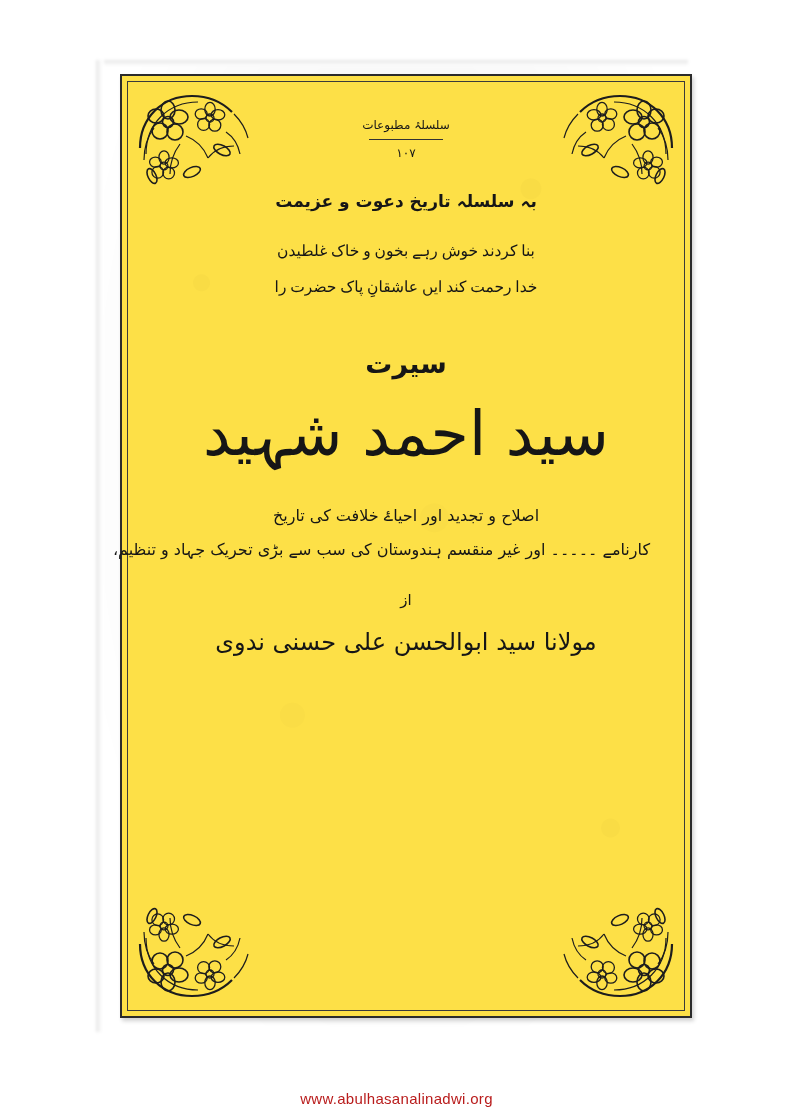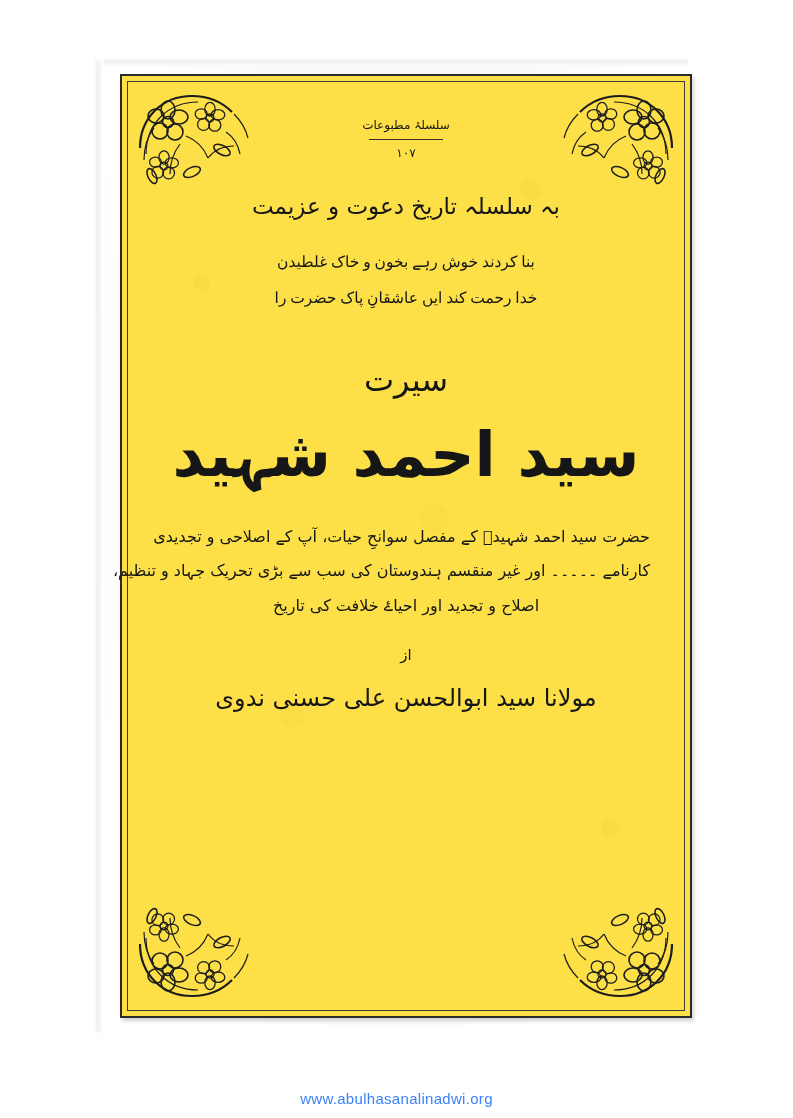--- a/index.html
+++ b/index.html
@@ -122,44 +122,44 @@
     background: #333;
     margin: 2px auto;
   }
   .series-number {
     font-size: 12px;
     letter-spacing: 1px;
   }
 
   .series-line {
     margin-top: 20px;
-    font-size: 23px;
-    font-weight: 400;
+    font-size: 17px;
+    font-weight: 700;
   }
 
   .persian-couplet {
     margin-top: 16px;
     font-size: 15.5px;
     line-height: 2.3;
     font-family: Liberation Serif, serif;
   }
   .persian-couplet div { white-space: nowrap; }
 
   .title-seerat {
     margin-top: 34px;
-    font-size: 32px;
-    font-weight: 400;
+    font-size: 27px;
+    font-weight: 700;
     letter-spacing: 1px;
     text-align: right;
   }
 
   .title-main {
     margin-top: 6px;
     font-size: 62px;
-    font-weight: 700;
+    font-weight: 400;
     letter-spacing: 2px;
     line-height: 1.25;
   }
 
   .blurb {
     margin-top: 26px;
     font-size: 16px;
     line-height: 2.15;
     width: 100%;
   }
@@ -197,21 +197,21 @@
 
   
   .footer-url {
     position: absolute;
     left: 0;
     right: 0;
     top: 1090px;
     text-align: center;
     font-family: "Liberation Sans", sans-serif;
     font-size: 15px;
-    color: #3b82f6;
+    color: #b91c1c;
     letter-spacing: .3px;
   }
 
   
   .scan-edge {
     position: absolute;
     left: 96px;
     top: 60px;
     width: 6px;
     height: 972px;
@@ -418,23 +418,22 @@
       <div class="persian-couplet urdu">
         <div>بنا کردند خوش رہے بخون و خاک غلطیدن</div>
         <div>خدا رحمت کند ایں عاشقانِ پاک حضرت را</div>
       </div>
 
       <div class="urdu title-seerat">سیرت</div>
 
       <div class="urdu title-main">سید احمد شہید</div>
 
       <div class="blurb urdu">
-        <div>حضرت سید احمد شہیدؒ کے مفصل سوانحِ حیات، آپ کے اصلاحی و تجدیدی</div>
+        <div>اصلاح و تجدید اور احیاۓ خلافت کی تاریخ</div>
         <div>کارنامے ۔۔۔۔۔ اور غیر منقسم ہندوستان کی سب سے بڑی تحریک جہاد و تنظیم،</div>
-        <div>اصلاح و تجدید اور احیاۓ خلافت کی تاریخ</div>
       </div>
 
 
       <div class="urdu by-word">از</div>
       <div class="urdu author">مولانا سید ابوالحسن علی حسنی ندوی</div>
 
 
     </div>
   </div>
 

